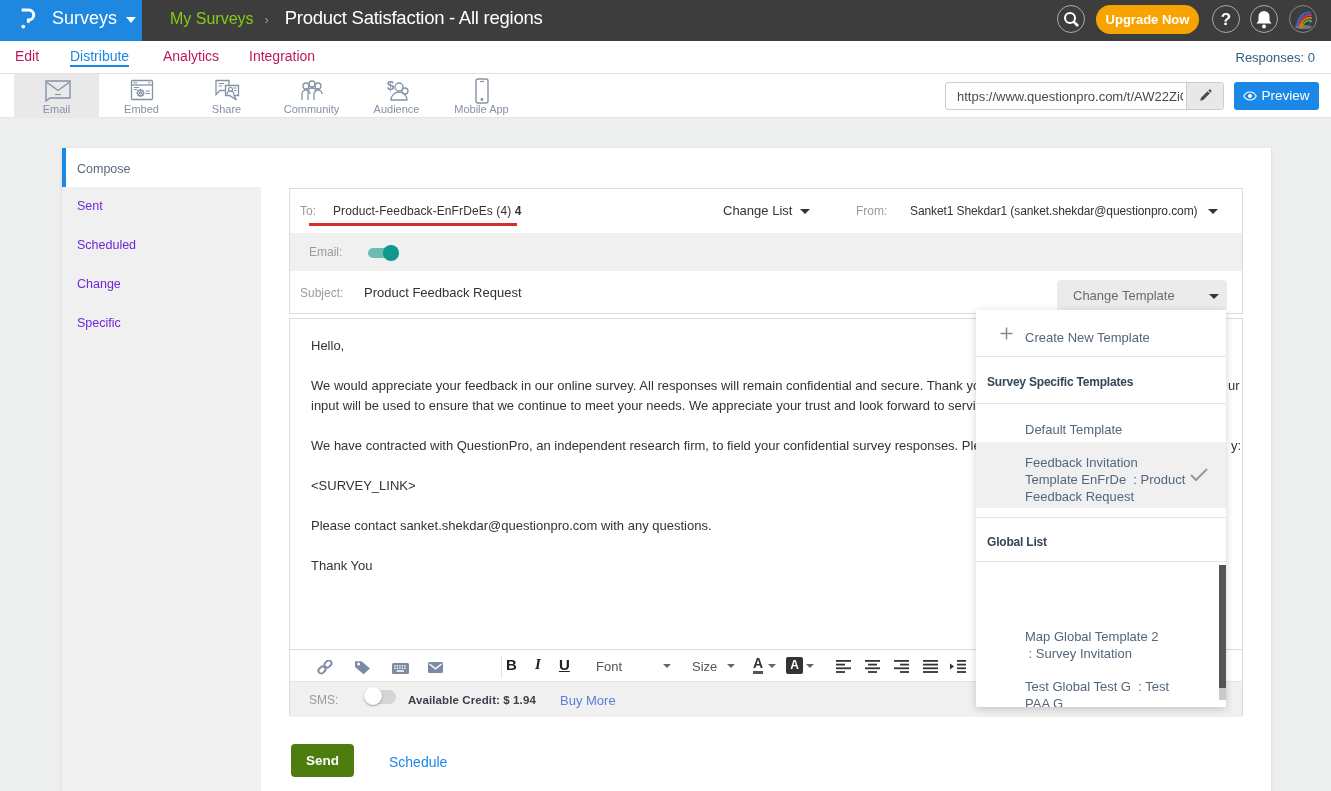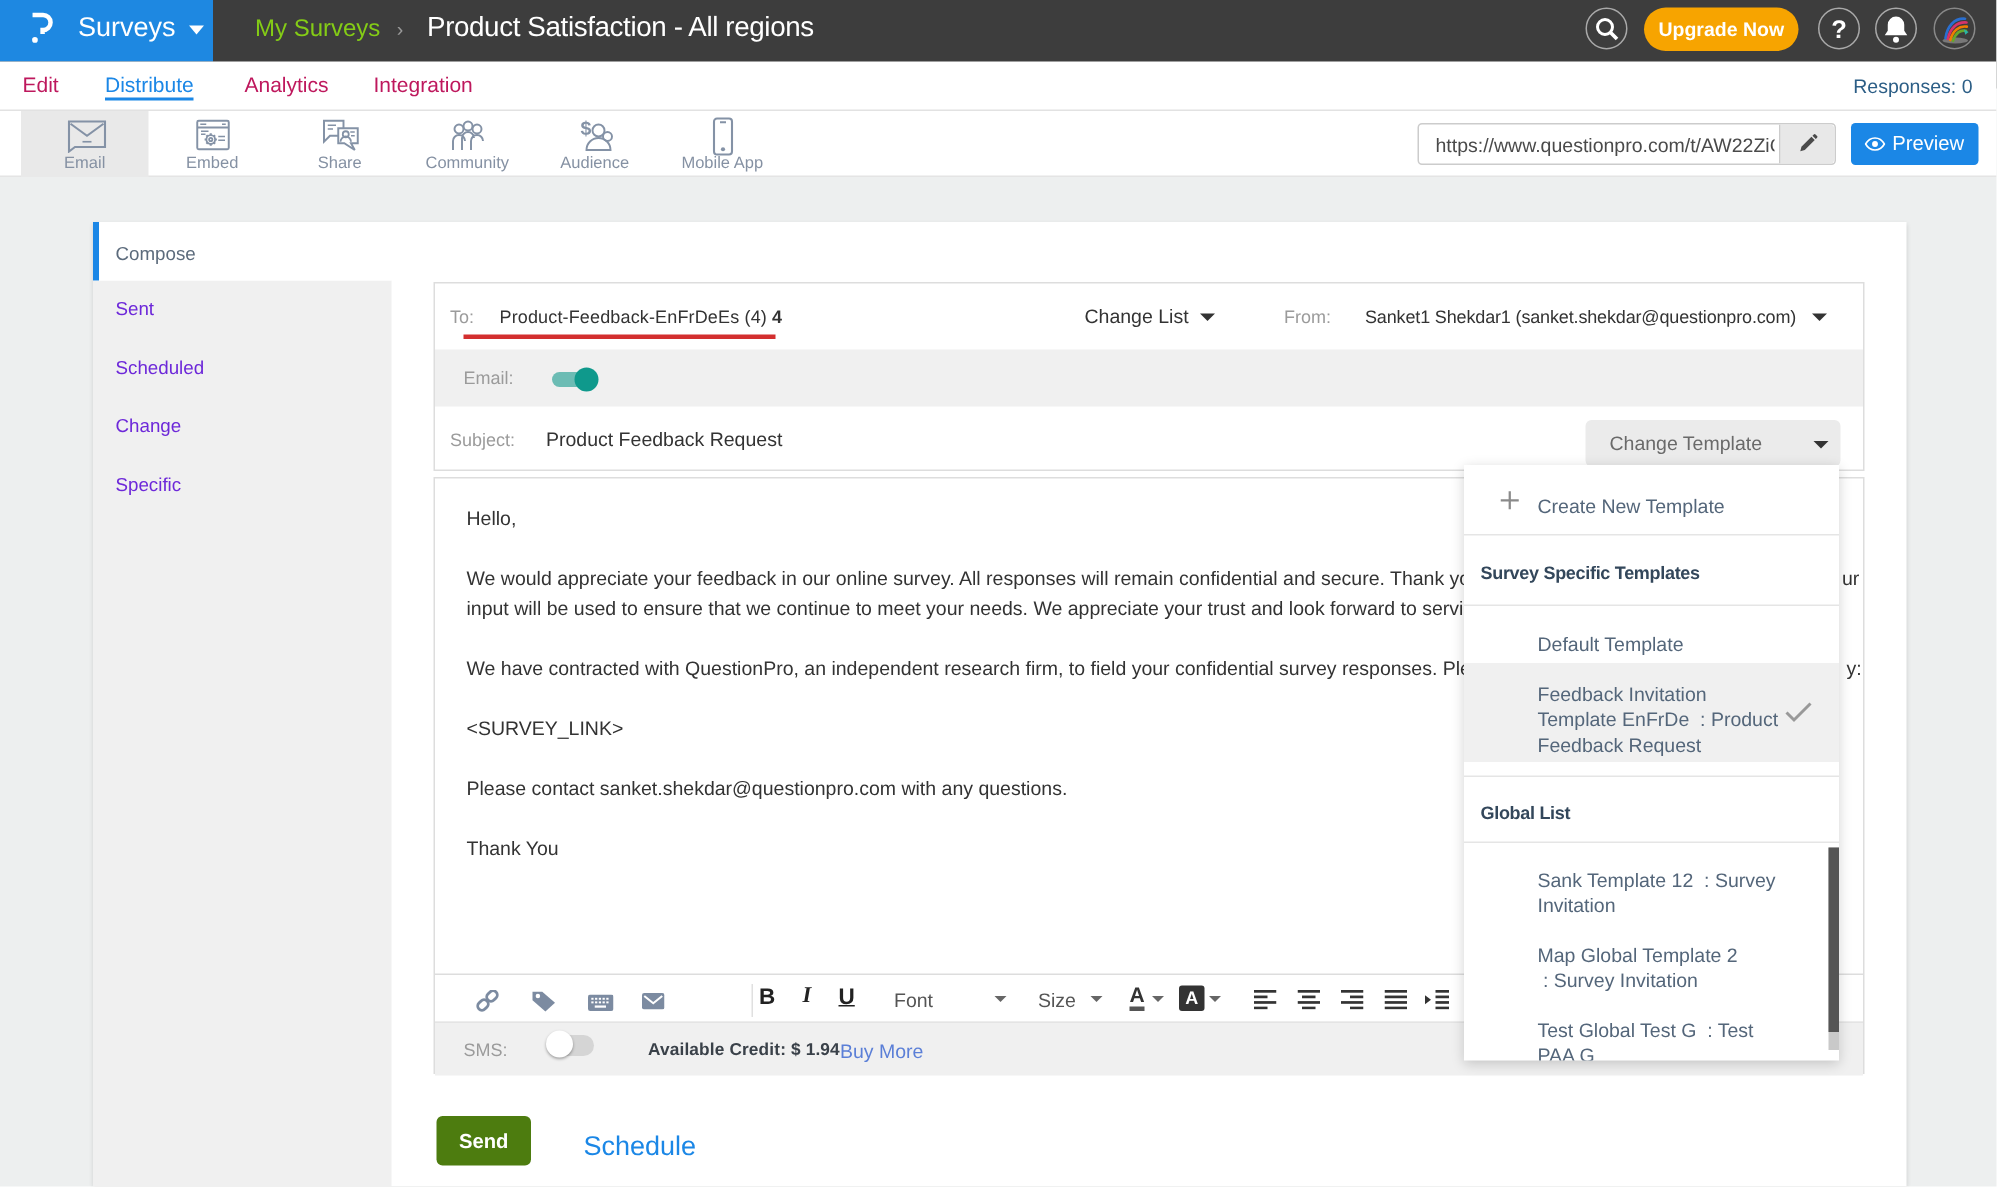--- a/index.html
+++ b/index.html
@@ -51,21 +51,21 @@
   .dcaret { display:inline-block; width:0; height:0; border-left:5px solid transparent; border-right:5px solid transparent; border-top:5px solid #333; vertical-align:middle; }
 
   
   #fbox2 { position:absolute; left:227px; top:170px; width:954px; height:398px; border:1px solid #ddd; background:#fff; }
   #bodytext { position:absolute; left:21px; top:17px; width:1300px; font-size:13px; color:#333; line-height:20px; }
   #bodytext p { margin:0 0 20px 0; white-space:nowrap; }
   #etoolbar { position:absolute; left:0; top:330px; width:100%; height:34px; border-top:1px solid #ddd; background:#fff; }
   #smsrow { position:absolute; left:0; top:362px; width:100%; height:36px; background:#f0f0f0; border-top:1px solid #e4e4e4; }
 
   #sendbtn { position:absolute; left:229px; top:596px; width:63px; height:33px; background:#4d7c0f; border-radius:4px; color:#fff; font-size:13.5px; font-weight:bold; text-align:center; line-height:33px; }
-  #schedlink { position:absolute; left:327px; top:606px; font-size:18px; color:#1b87e6; }
+  #schedlink { position:absolute; left:327px; top:606px; font-size:14px; color:#1b87e6; }
 
   
   #ddpanel { position:absolute; left:976px; top:310px; width:250px; height:397px; background:#fff; box-shadow:0 2px 8px rgba(0,0,0,0.18); z-index:5; font-size:13px; color:#54667a; overflow:hidden; }
 </style>
 </head>
 <body>
 
 <div id="topbar">
   <div id="logoarea">
     <svg class="lg" viewBox="0 0 26 26">
@@ -340,21 +340,21 @@
             <rect x="7" y="7.4" width="9" height="1.8"></rect>
             <rect x="7" y="11.1" width="9" height="1.8"></rect>
             <path d="M4 3.5 L0 6.5 L4 9.5 z"></path>
           </g>
         </svg>
     </div>
     <div id="smsrow">
       <span class="rowlabel" style="position:absolute;left:19px;top:11px;">SMS:</span>
       <div style="position:absolute;left:76px;top:8px;width:30px;height:14px;background:#d5d5d5;border-radius:7px;"></div>
       <div style="position:absolute;left:74px;top:5px;width:18px;height:18px;background:#fff;border-radius:50%;box-shadow:0 1px 2px rgba(0,0,0,0.35);"></div>
-      <span style="position:absolute;left:142px;top:12px;font-size:11.5px;font-weight:bold;letter-spacing:0.1px;color:#3a4149;">Available Credit: $ 1.94</span>
+      <span style="position:absolute;left:118px;top:12px;font-size:11.5px;font-weight:bold;letter-spacing:0.1px;color:#3a4149;">Available Credit: $ 1.94</span>
       <span style="position:absolute;left:270px;top:11px;font-size:13px;color:#5b7fd7;">Buy More</span>
     </div>
   </div>
 
   <div id="sendbtn">Send</div>
   <span id="schedlink">Schedule</span>
 </div>
 
 <div id="ddpanel">
   <svg style="position:absolute;left:24px;top:17px;" width="13" height="13" viewBox="0 0 13 13">
@@ -368,18 +368,17 @@
   <div style="position:absolute;left:49px;top:112px;">Default Template</div>
   <div style="position:absolute;left:0;top:132px;width:100%;height:66px;background:#f0f0f0;">
     <div style="position:absolute;left:49px;top:12px;line-height:17px;">Feedback Invitation<br>Template EnFrDe&nbsp; : Product<br>Feedback Request</div>
     <svg style="position:absolute;left:214px;top:26px;" width="18" height="14" viewBox="0 0 18 14">
         <path d="M1 7 l5 5 L17 1" fill="none" stroke="#999" stroke-width="2"></path>
       </svg>
   </div>
   <div style="position:absolute;left:0;top:207px;width:100%;border-top:1px solid #e5e5e5;"></div>
   <div style="position:absolute;left:11px;top:225px;font-weight:bold;font-size:12px;letter-spacing:-0.2px;color:#33475b;">Global List</div>
   <div style="position:absolute;left:0;top:251px;width:100%;border-top:1px solid #e5e5e5;"></div>
-  <div style="position:absolute;left:49px;top:268px;line-height:17px;">Sank Template 12&nbsp; : Survey<br>Invitation</div>
   <div style="position:absolute;left:49px;top:318px;line-height:17px;">Map Global Template 2<br>&nbsp;: Survey Invitation</div>
   <div style="position:absolute;left:49px;top:368px;line-height:17px;">Test Global Test G&nbsp; : Test<br>PAA G</div>
   <div style="position:absolute;right:0px;top:255px;width:7px;height:135px;background:#c9c9c9;"></div>
   <div style="position:absolute;right:0px;top:255px;width:7px;height:123px;background:#555;"></div>
 </div>
 
 </body></html>

